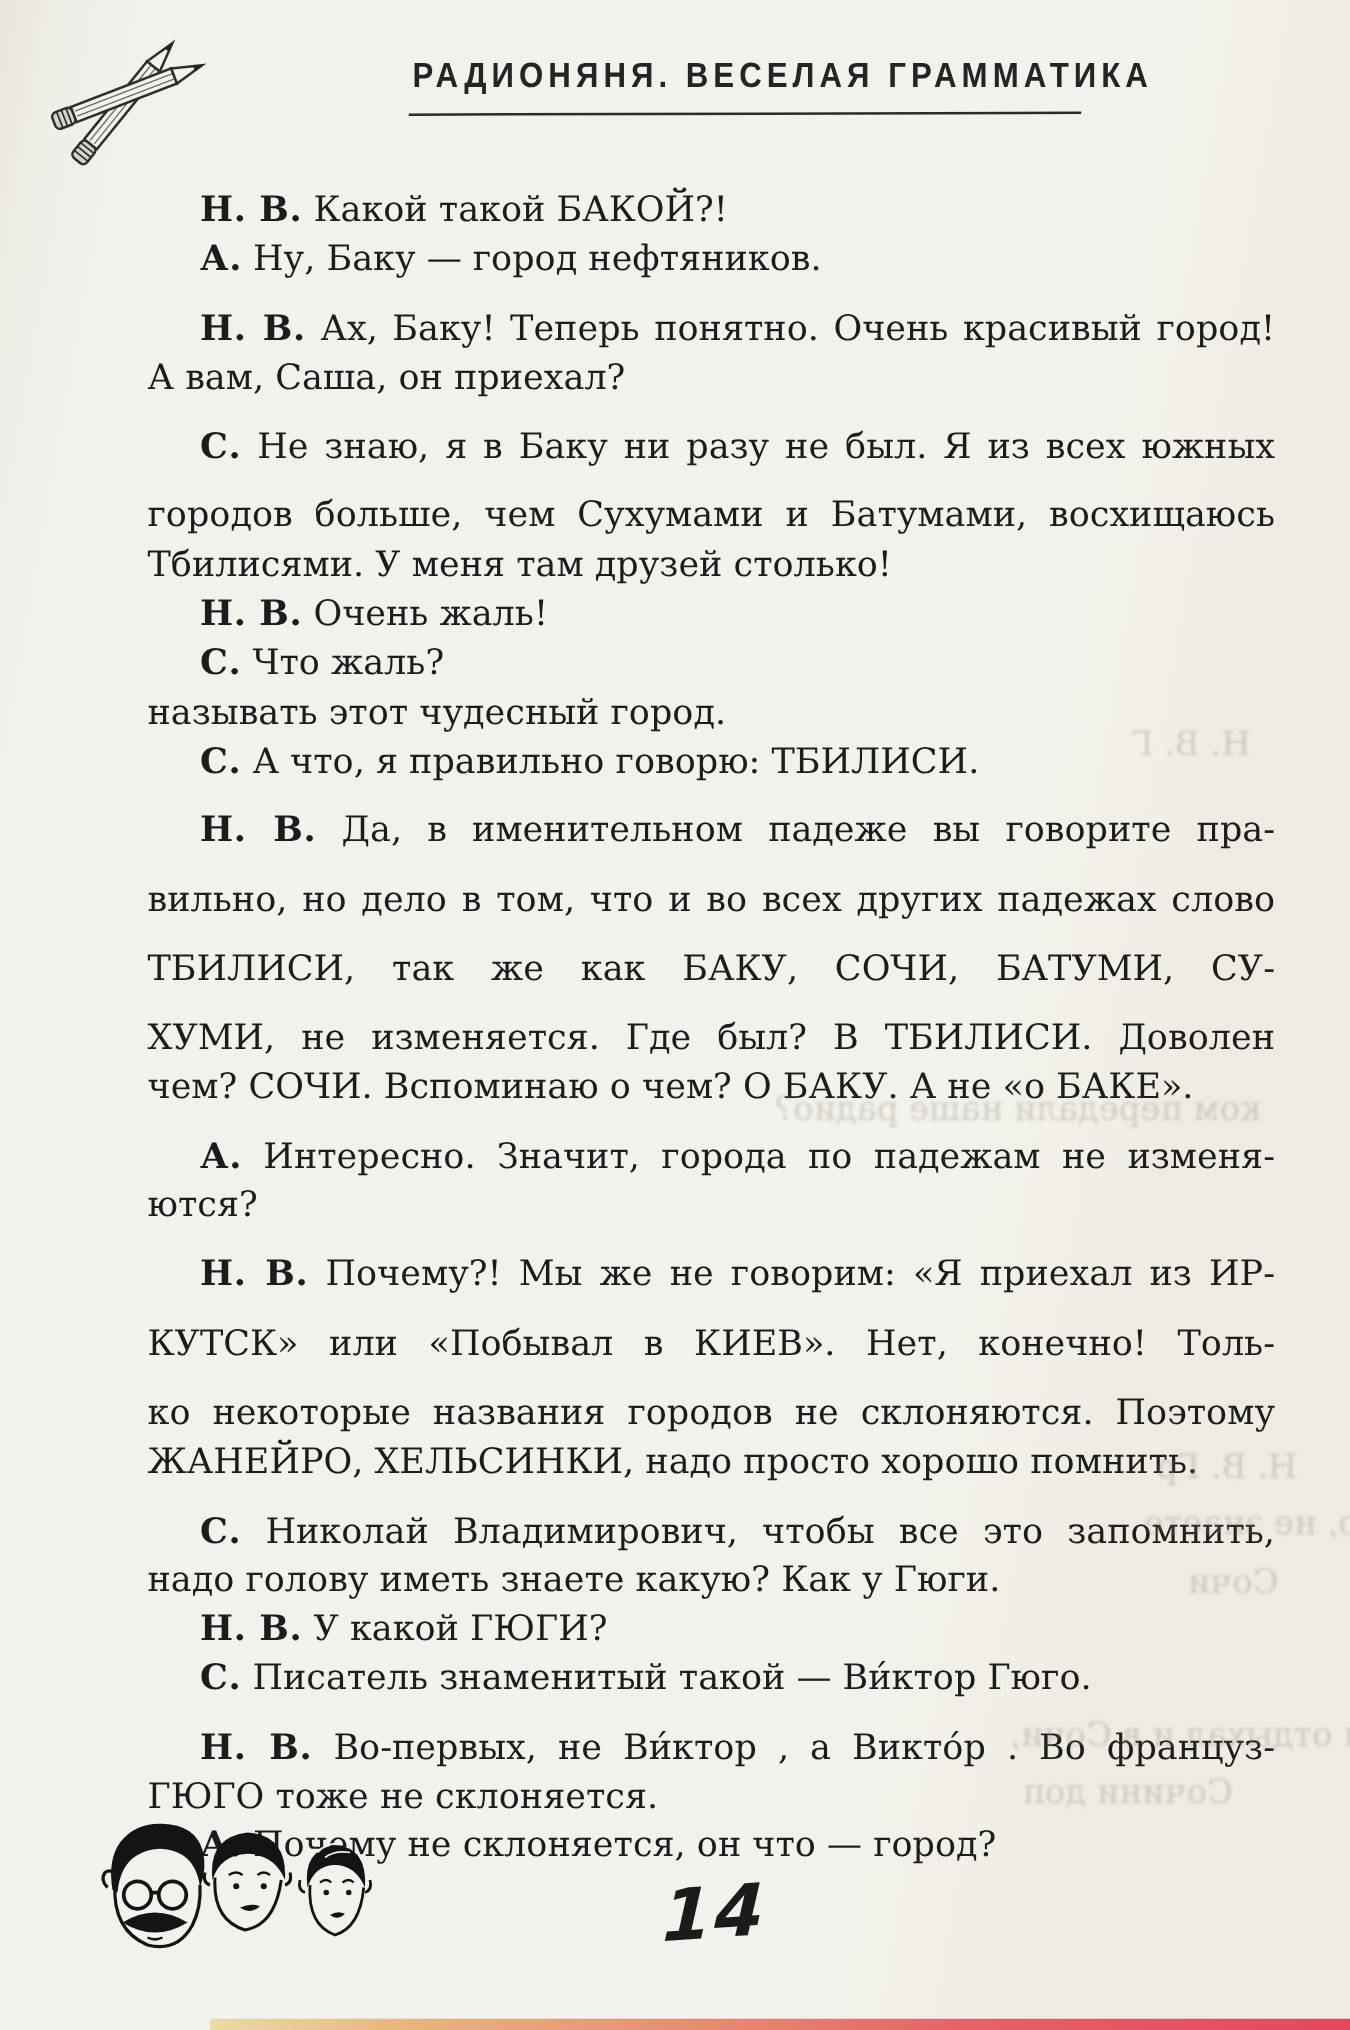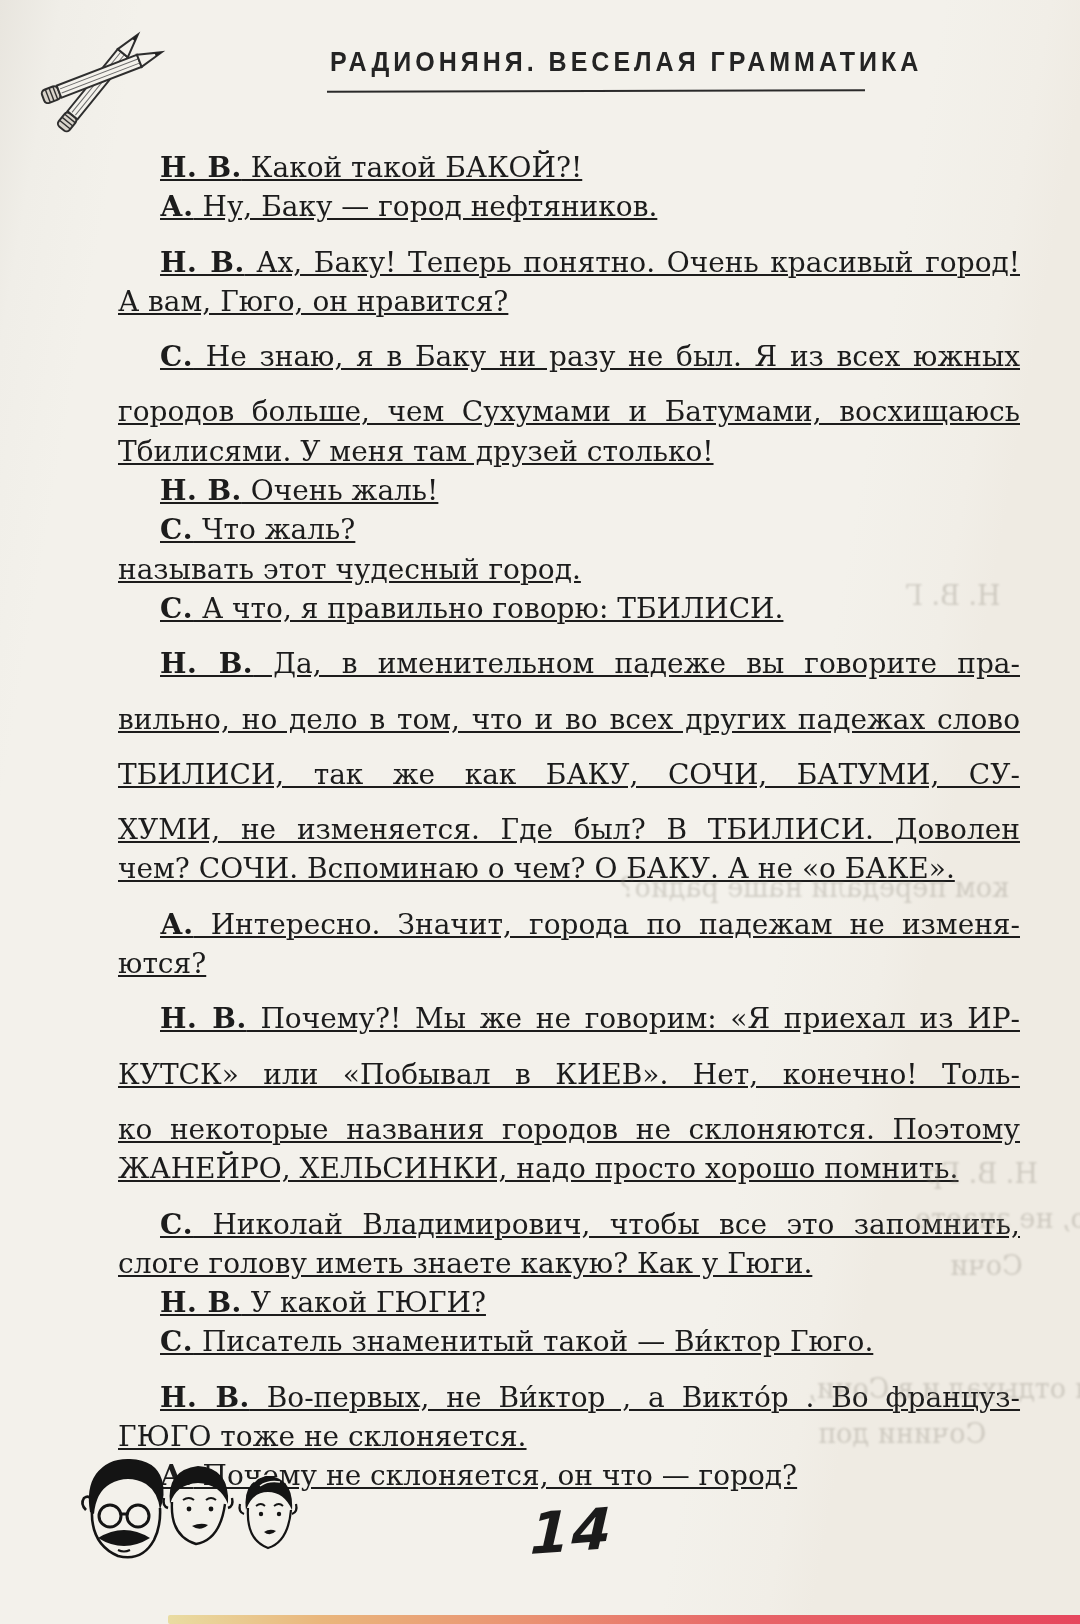--- a/index.html
+++ b/index.html
@@ -24,21 +24,21 @@
   }
   .header-rule{
     position:absolute;top:90px;left:327px;width:538px;height:2px;
     background:#2a2a2a;transform:rotate(-0.15deg);
   }
   
   .text-block{
     position:absolute;top:148px;left:118px;width:902px;
     font-size:28px;line-height:39.3px;
   }
-  .line{height:39.3px;white-space:pre-wrap;text-decoration:underline;}
+  .line{height:39.3px;white-space:pre-wrap;}
   .line.ind{text-indent:42px;}
   .line.j{text-align:justify;text-align-last:justify;margin-top:16px;}
   .line b{font-weight:bold;letter-spacing:.5px;}
   
   .ghost{
     position:absolute;
     font-size:27px;color:#8f8a7e;opacity:.34;
     transform:scaleX(-1);
     filter:blur(1.2px);
     white-space:nowrap;
@@ -94,41 +94,41 @@
     </g>
   </svg>
 
   <div class="header-title">РАДИОНЯНЯ. ВЕСЕЛАЯ ГРАММАТИКА</div>
   <div class="header-rule"></div>
 
   <div class="text-block">
       <div class="line ind"><b>Н. В.</b> Какой такой БАКОЙ?!</div>
       <div class="line ind"><b>А.</b> Ну, Баку — город нефтяников.</div>
       <div class="line ind j"><b>Н. В.</b> Ах, Баку! Теперь понятно. Очень красивый город!</div>
-      <div class="line">А вам, Гюго, он нравится?</div>
+      <div class="line">А вам, Саша, он приехал?</div>
       <div class="line ind j"><b>С.</b> Не знаю, я в Баку ни разу не был. Я из всех южных</div>
       <div class="line j">городов больше, чем Сухумами и Батумами, восхищаюсь</div>
       <div class="line">Тбилисями. У меня там друзей столько!</div>
       <div class="line ind"><b>Н. В.</b> Очень жаль!</div>
       <div class="line ind"><b>С.</b> Что жаль?</div>
       <div class="line">называть этот чудесный город.</div>
       <div class="line ind"><b>С.</b> А что, я правильно говорю: ТБИЛИСИ.</div>
       <div class="line ind j"><b>Н. В.</b> Да, в именительном падеже вы говорите пра-</div>
       <div class="line j">вильно, но дело в том, что и во всех других падежах слово</div>
       <div class="line j">ТБИЛИСИ, так же как БАКУ, СОЧИ, БАТУМИ, СУ-</div>
       <div class="line j">ХУМИ, не изменяется. Где был? В ТБИЛИСИ. Доволен</div>
       <div class="line">чем? СОЧИ. Вспоминаю о чем? О БАКУ. А не «о БАКЕ».</div>
       <div class="line ind j"><b>А.</b> Интересно. Значит, города по падежам не изменя-</div>
       <div class="line">ются?</div>
       <div class="line ind j"><b>Н. В.</b> Почему?! Мы же не говорим: «Я приехал из ИР-</div>
       <div class="line j">КУТСК» или «Побывал в КИЕВ». Нет, конечно! Толь-</div>
       <div class="line j">ко некоторые названия городов не склоняются. Поэтому</div>
       <div class="line">ЖАНЕЙРО, ХЕЛЬСИНКИ, надо просто хорошо помнить.</div>
       <div class="line ind j"><b>С.</b> Николай Владимирович, чтобы все это запомнить,</div>
-      <div class="line">слоге голову иметь знаете какую? Как у Гюги.</div>
+      <div class="line">надо голову иметь знаете какую? Как у Гюги.</div>
       <div class="line ind"><b>Н. В.</b> У какой ГЮГИ?</div>
       <div class="line ind"><b>С.</b> Писатель знаменитый такой — Ви́ктор Гюго.</div>
       <div class="line ind j"><b>Н. В.</b> Во-первых, не Ви́ктор , а Викто́р . Во француз-</div>
       <div class="line">ГЮГО тоже не склоняется.</div>
       <div class="line ind"><b>А.</b> Почему не склоняется, он что — город?</div>
     </div>
 
   <div>
       <div class="ghost" style="top: 580px; left: 905px;">Н. В. Г</div>
       <div class="ghost" style="top: 872px; left: 620px;">ком передали наше радио?</div>

